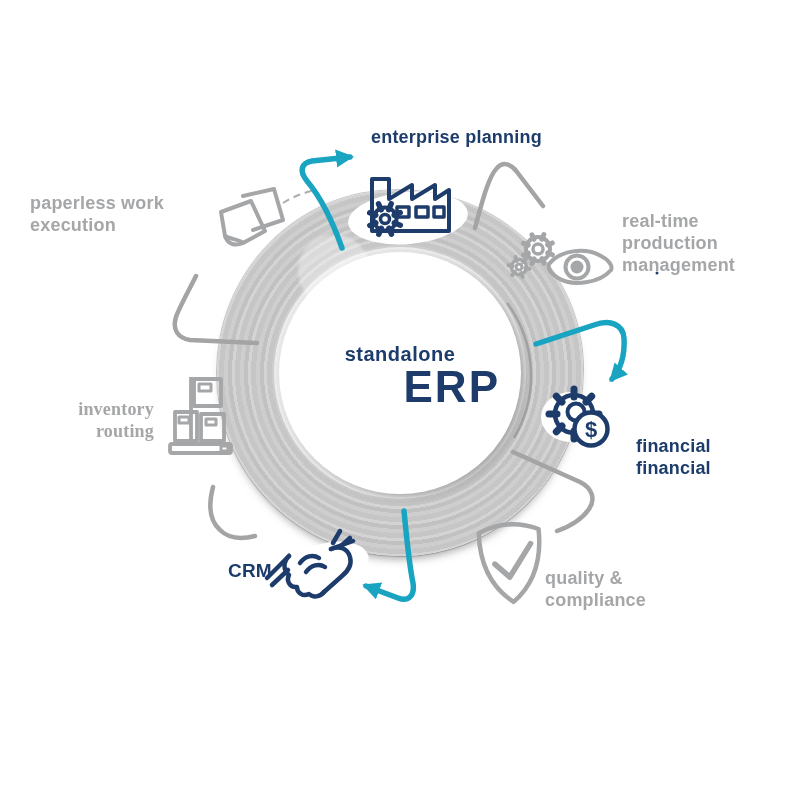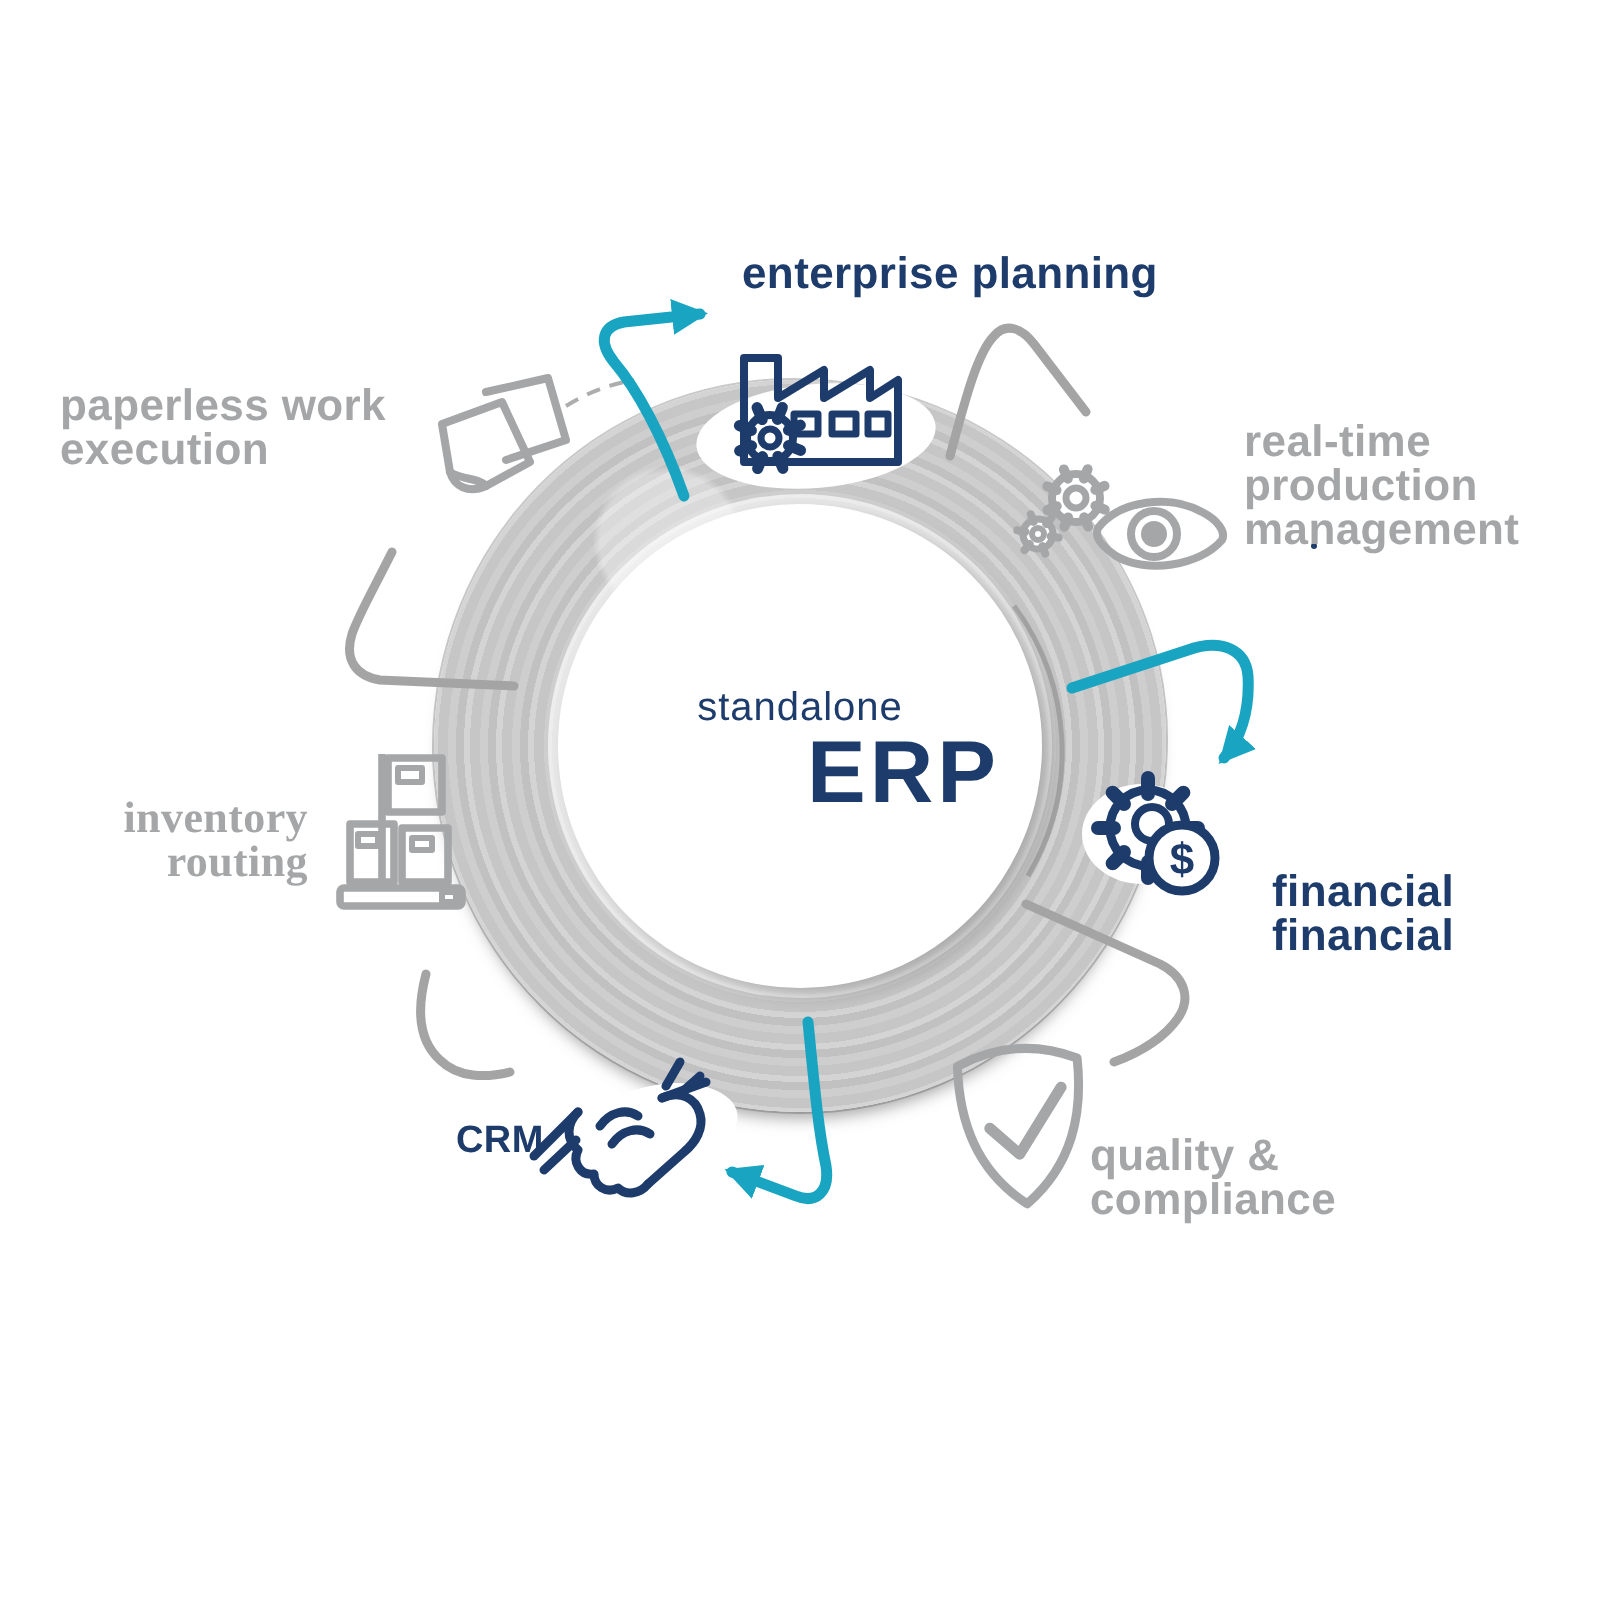--- a/index.html
+++ b/index.html
@@ -21,32 +21,32 @@
     background:#fff;
     box-shadow:5px 4px 9px -1px rgba(100,100,100,.5), 0 0 0 5px rgba(255,255,255,.65);
   }
   .blob{position:absolute;background:#fff;border-radius:50%;}
   .blob1{left:348px;top:192px;width:120px;height:52px;transform:rotate(-5deg);}
   .blob2{left:541px;top:392px;width:60px;height:50px;}
   .blob3{left:295px;top:542px;width:74px;height:40px;transform:rotate(-8deg);}
 
   svg.overlay{position:absolute;left:0;top:0;}
 
-  .lbl{position:absolute;font-weight:bold;font-size:22px;line-height:22px;letter-spacing:.2px;}
+  .lbl{position:absolute;font-weight:bold;font-size:18px;line-height:22px;letter-spacing:.2px;}
   .navy{color:var(--navy,#1d3c6b);}
   .grayed{color:var(--gray-text,#a5a6a8);}
   .lbl-enterprise{left:371px;top:126px;}
   .lbl-realtime{left:622px;top:210px;}
   .lbl-financial{left:636px;top:395px;margin-top:40px;}
   .lbl-quality{left:545px;top:567px;}
   .lbl-crm{left:228px;top:560px;font-size:19px;}
   .lbl-inventory{left:0px;top:398px;width:154px;text-align:right;font-family:Liberation Serif, serif;}
   .lbl-paperless{left:30px;top:192px;width:163px;}
   .center-sub{position:absolute;left:300px;top:343px;width:200px;text-align:center;
-    font-size:20px;font-weight:400;letter-spacing:.5px;color:var(--navy,#1d3c6b);}
+    font-size:20px;font-weight:700;letter-spacing:.5px;color:var(--navy,#1d3c6b);}
   .center-title{position:absolute;left:300px;top:362px;width:200px;text-align:right;
     font-size:44px;font-weight:bold;letter-spacing:2px;color:var(--navy,#1d3c6b);}
 </style>
 </head>
 <body>
 
 <div id="stage">
 
   <div class="outer-ring"></div>
   <div class="inner-circle"></div>

